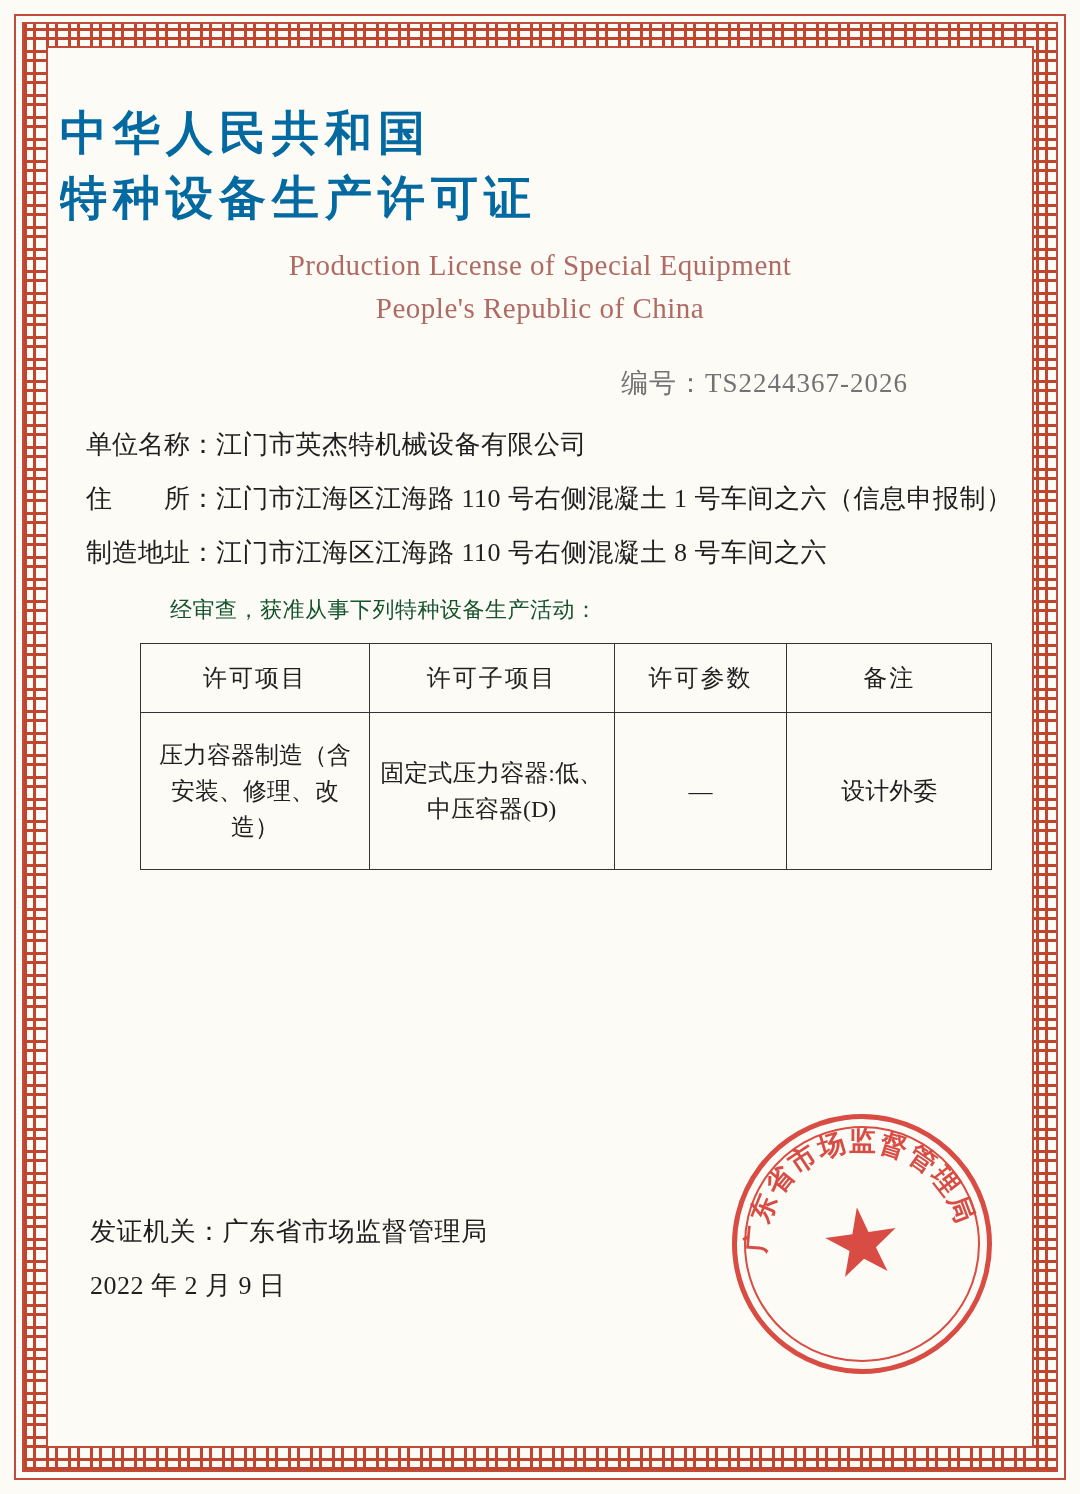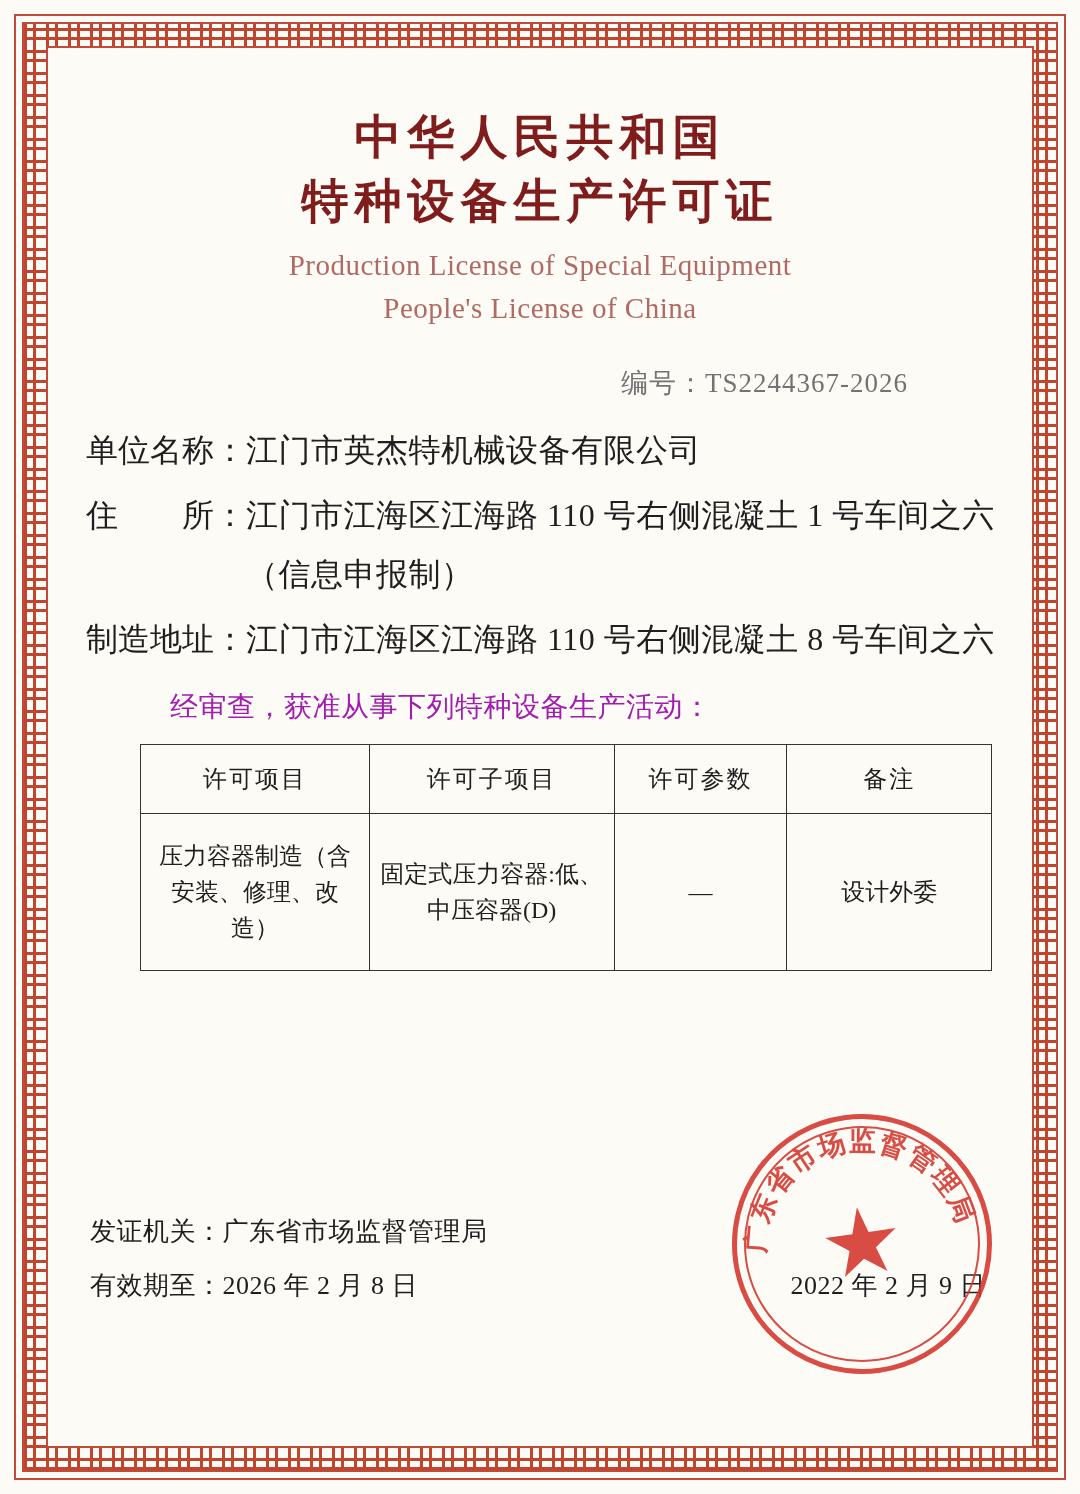--- a/index.html
+++ b/index.html
@@ -87,23 +87,23 @@
     position: absolute;
     left: 60px;
     top: 60px;
     right: 60px;
     bottom: 60px;
     overflow: hidden;
   }
 
   
   .title-zh1, .title-zh2 {
-    text-align: center;
-    color: #7f1d1d;
-    font-family: Liberation Serif, serif;
+    text-align: left;
+    color: #0369a1;
+    font-family: Liberation Mono, monospace;
     font-weight: bold;
     letter-spacing: 6px;
   }
   .title-zh1 {
     font-size: 47px;
     margin-top: 48px;
     line-height: 1.25;
   }
   .title-zh2 {
     font-size: 47px;
@@ -133,38 +133,38 @@
   .serial-value { letter-spacing: 1px; }
 
   
   .fields {
     margin-top: 20px;
     padding-left: 26px;
     color: #1f1f1f;
   }
   .field {
     display: flex;
-    font-size: 32px;
+    font-size: 26px;
     line-height: 1.85;
     margin-bottom: 6px;
   }
   .field-label {
     white-space: pre;
     flex: 0 0 auto;
   }
   .field-value {
     flex: 1 1 auto;
     letter-spacing: 0.5px;
   }
 
   .intro {
     margin-top: 18px;
     padding-left: 110px;
-    font-size: 28px;
-    color: #a21caf;
+    font-size: 22px;
+    color: #14532d;
     letter-spacing: 0.5px;
   }
 
   
   .table-wrap {
     margin-top: 18px;
     padding-left: 80px;
     padding-right: 28px;
   }
   table.permit {
@@ -269,21 +269,21 @@
   <div class="border-band"></div>
   <div class="border-band-mask"></div>
   <div class="border-band-outer-line"></div>
   <div class="border-band-inner-line"></div>
 
   <div class="content">
 
     <div class="title-zh1">中华人民共和国</div>
     <div class="title-zh2">特种设备生产许可证</div>
     <div class="title-en1">Production License of Special Equipment</div>
-    <div class="title-en2">People's License of China</div>
+    <div class="title-en2">People's Republic of China</div>
 
     <div class="serial-row">
       <span class="serial-label">编号：</span><span class="serial-value">TS2244367-2026</span>
     </div>
 
     <div class="fields">
 
       <div class="field">
         <span class="field-label">单位名称：</span>
         <span class="field-value">江门市英杰特机械设备有限公司</span>
@@ -322,23 +322,20 @@
           </tr>
         </tbody>
       </table>
     </div>
 
     <div class="footer">
       <div class="footer-line">
         <span>发证机关：</span><span>广东省市场监督管理局</span>
       </div>
       <div class="footer-line footer-date-row">
-        <span>
-          <span>有效期至：</span><span>2026 年 2 月 8 日</span>
-        </span>
         <span class="issue-date">2022 年 2 月 9 日</span>
       </div>
     </div>
 
     <div class="seal">
       <div class="seal-inner"></div>
       <svg class="seal-text-svg" viewBox="0 0 250 250">
         <defs>
           <path id="sealArc" d="M 28,128 A 97,97 0 1 1 222,128"></path>
         </defs>

